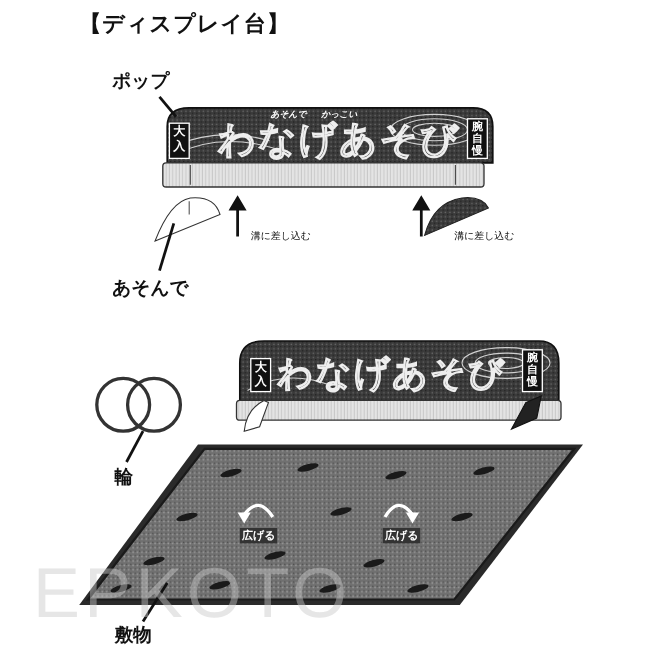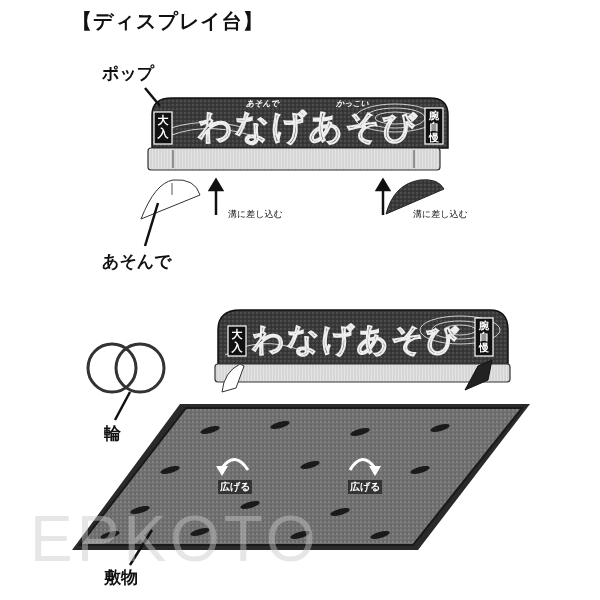--- a/index.html
+++ b/index.html
@@ -126,21 +126,21 @@
     <polygon points="369,466 375,476 381,466" fill="#fff" stroke="none"></polygon>
   </g>
 
   <line x1="152" y1="530" x2="130" y2="565" stroke="#111" stroke-width="2.5"></line>
 </svg>
 
 <div class="abs watermark">EPKOTO</div>
 
 <div class="abs banner-text" style="left:198px; top:104px; font-size:34px; letter-spacing:2px; -webkit-text-stroke:1px #eee; color:#333;">わなげあそび</div>
 <div class="abs banner-text" style="left:246px; top:98px; font-size:8px; font-style:italic;">あそんで</div>
-<div class="abs banner-text" style="left:292px; top:98px; font-size:8px; font-style:italic;margin-left:44px;">かっこい</div>
+<div class="abs banner-text" style="left:292px; top:98px; font-size:8px; font-style:italic;">かっこい</div>
 <div class="abs banner-text" style="left:156px; top:114px; font-size:11px; width:14px; line-height:13px; word-break:break-all;">大入</div>
 <div class="abs banner-text" style="left:427px; top:110px; font-size:10px; width:14px; line-height:11px; word-break:break-all;">腕自慢</div>
 
 <div class="abs label" style="left:102px; top:62px;">ポップ</div>
 <div class="abs label" style="left:102px; top:250px;">あそんで</div>
 <div class="abs small" style="left:228px; top:208px;">溝に差し込む</div>
 <div class="abs small" style="left:413px; top:208px;">溝に差し込む</div>
 
 <div class="abs banner-text" style="left:252px; top:318px; font-size:32px; letter-spacing:2px; -webkit-text-stroke:1px #eee; color:#333;">わなげあそび</div>
 <div class="abs banner-text" style="left:230px; top:328px; font-size:11px; width:14px; line-height:13px; word-break:break-all;">大入</div>

